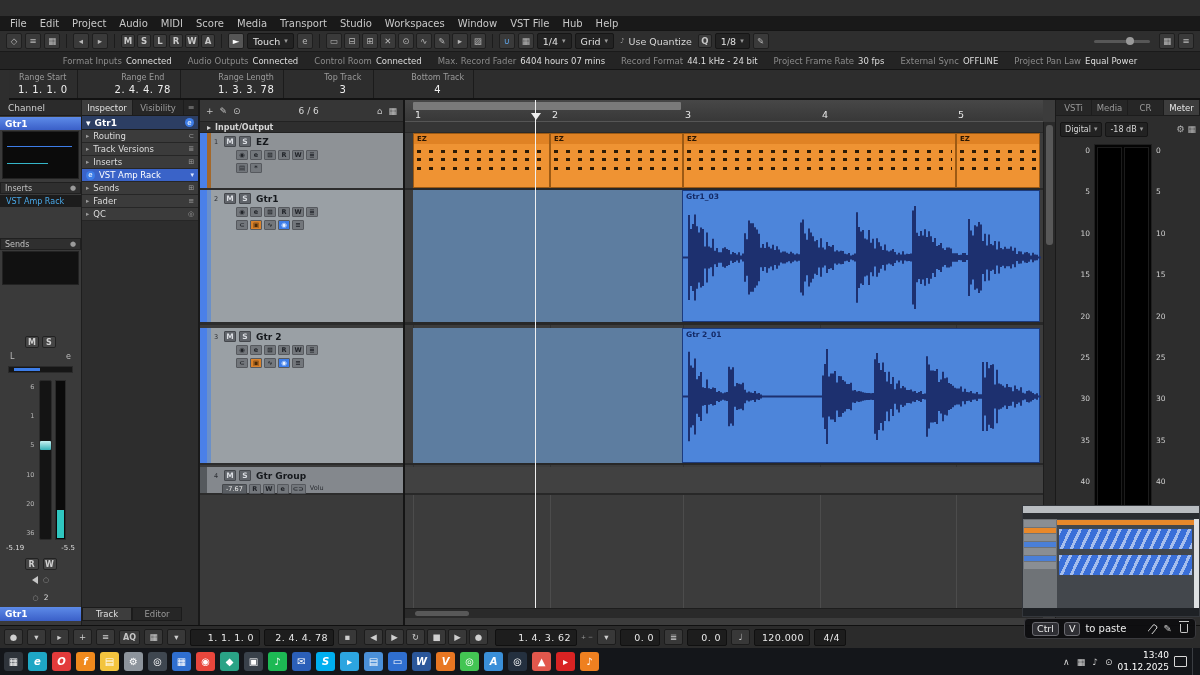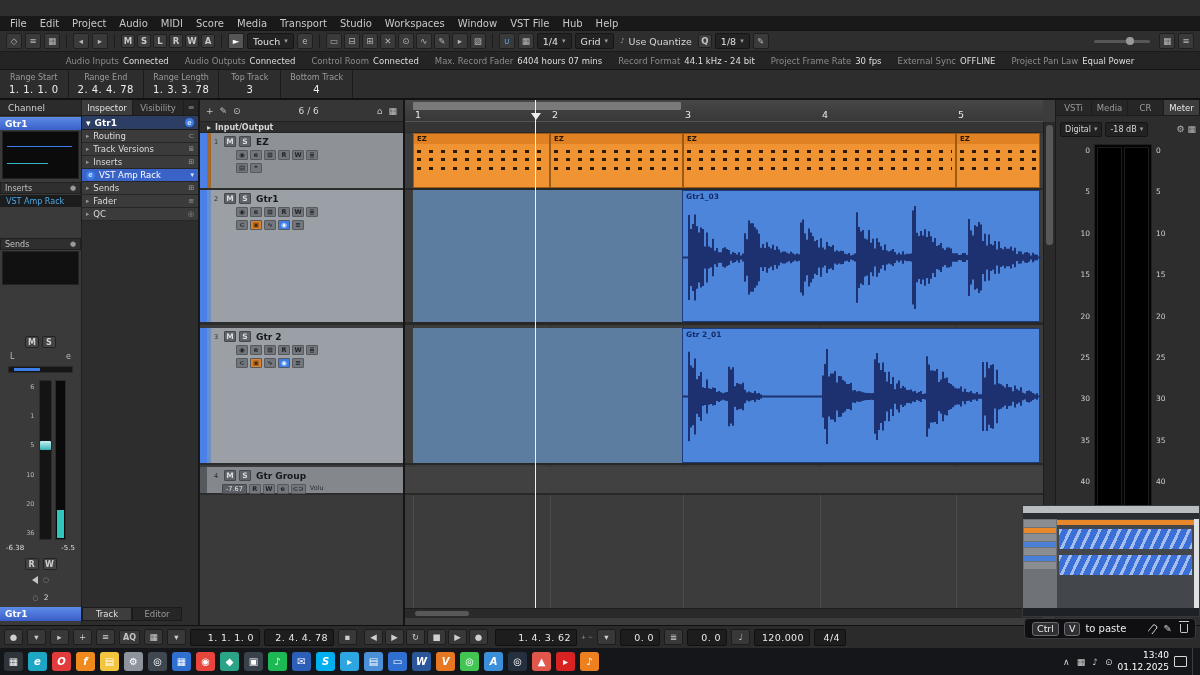--- a/index.html
+++ b/index.html
@@ -22,21 +22,21 @@
 .tsep{width:1px;height:14px;background:#1c1c1c;margin:0 3px;}
 .dd{display:flex;align-items:center;gap:4px;background:#232323;border:1px solid #161616;border-radius:2px;padding:0 5px;height:16px;font-size:9.5px;color:#e0e0e0;}
 .dc{font-size:7px;color:#9a9a9a;}
 .qz{display:flex;align-items:center;gap:4px;font-size:9.5px;color:#d8d8d8;padding:0 3px;}
 .tspacer{flex:1;}
 .slider{width:56px;height:3px;background:#575757;border-radius:2px;position:relative;margin:0 6px;}
 .slider i{position:absolute;left:58%;top:-3px;width:8px;height:8px;background:#9a9a9a;border-radius:50%;}
 .statusbar{position:absolute;top:52px;left:0;right:0;height:18px;background:#242424;border-bottom:1px solid #141414;display:flex;align-items:center;justify-content:center;gap:16px;font-size:8.5px;}
 .sl{color:#8b8b8b;margin-right:4px;}
 .sv{color:#dedede;}
-.rangebar{position:absolute;top:70px;left:0;right:0;height:30px;background:#2d2d2d;border-bottom:2px solid #121212;display:flex;}
+.rangebar{position:absolute;top:70px;left:9px;right:0;height:30px;background:#2d2d2d;border-bottom:2px solid #121212;display:flex;gap:28px;}
 .rfield{border-right:1px solid #1b1b1b;padding:3px 9px 2px;display:flex;flex-direction:column;align-items:center;min-width:62px;}
 .rl{font-size:8px;color:#9a9a9a;}
 .rv{font-size:10px;color:#efefef;margin-top:2px;letter-spacing:.5px;}
 
 .main{position:absolute;top:100px;left:0;right:0;height:525px;background:#343434;}
 .main>div{position:absolute;top:0;height:100%;}
 
 .channel-panel{left:0;width:82px;background:#3a3a3a;border-right:1px solid #1e1e1e;}
 .channel-panel>div{position:absolute;left:0;right:0;}
 .cp-tab{top:0;height:16px;background:#2b2b2b;border-bottom:1px solid #1d1d1d;font-size:9px;color:#cfcfcf;display:flex;align-items:center;padding-left:8px;}
@@ -278,21 +278,21 @@
     <div class="slider">
         <i></i>
       </div>
     <span class="tbtn">▦</span>
     <span class="tbtn">≡</span>
   </div>
 
   <div class="statusbar">
 
   <span class="status-item">
-      <span class="sl">Audio Inputs</span><span class="sv">Connected</span>
+      <span class="sl">Format Inputs</span><span class="sv">Connected</span>
     </span>
       <span class="status-item">
       <span class="sl">Audio Outputs</span><span class="sv">Connected</span>
     </span>
       <span class="status-item">
       <span class="sl">Control Room</span><span class="sv">Connected</span>
     </span>
       <span class="status-item">
       <span class="sl">Max. Record Fader</span><span class="sv">6404 hours 07 mins</span>
     </span>
@@ -375,21 +375,21 @@
             <span>36</span>
           </div>
         <div class="flane">
             <div class="fcap"></div>
           </div>
         <div class="fmeter">
             <div class="fseg"></div>
           </div>
       </div>
       <div class="cp-vals">
-        <span>-6.38</span>
+        <span>-5.19</span>
         <span>-5.5</span>
       </div>
       <div class="cp-rw">
         <span>R</span>
         <span>W</span>
       </div>
       <div class="cp-out">
         <span class="spk"></span>
         <span class="dc">○</span>
       </div>

